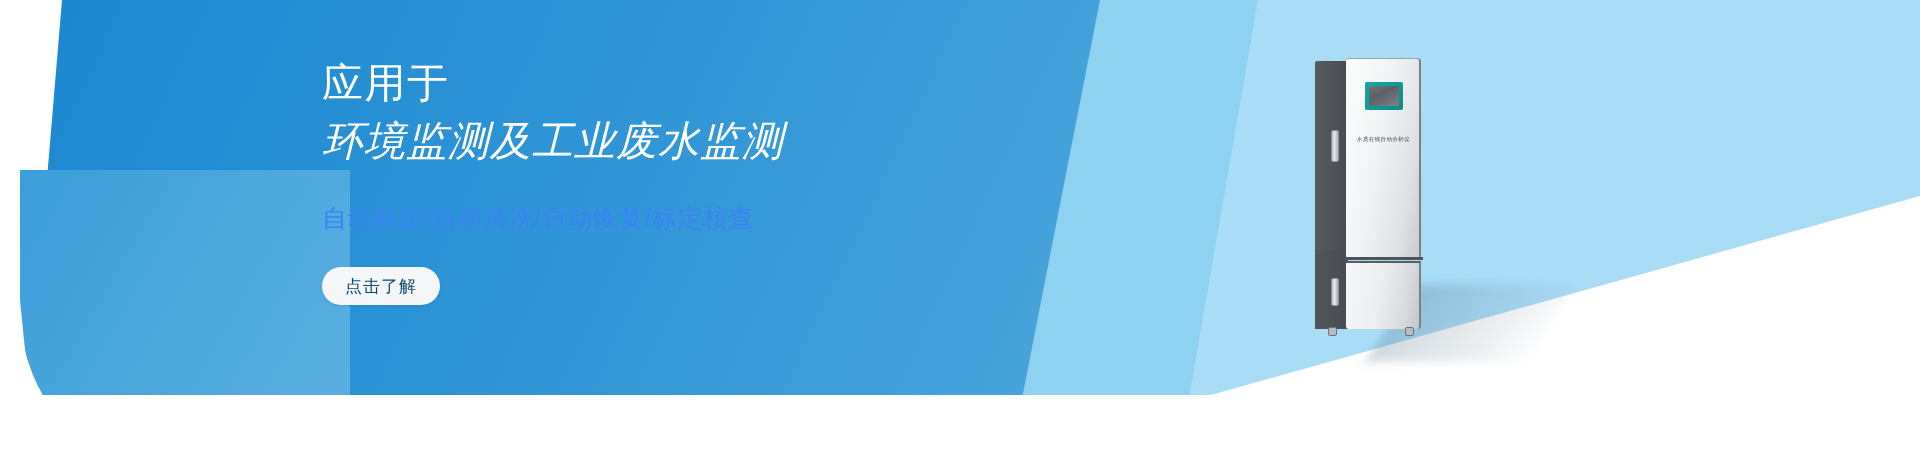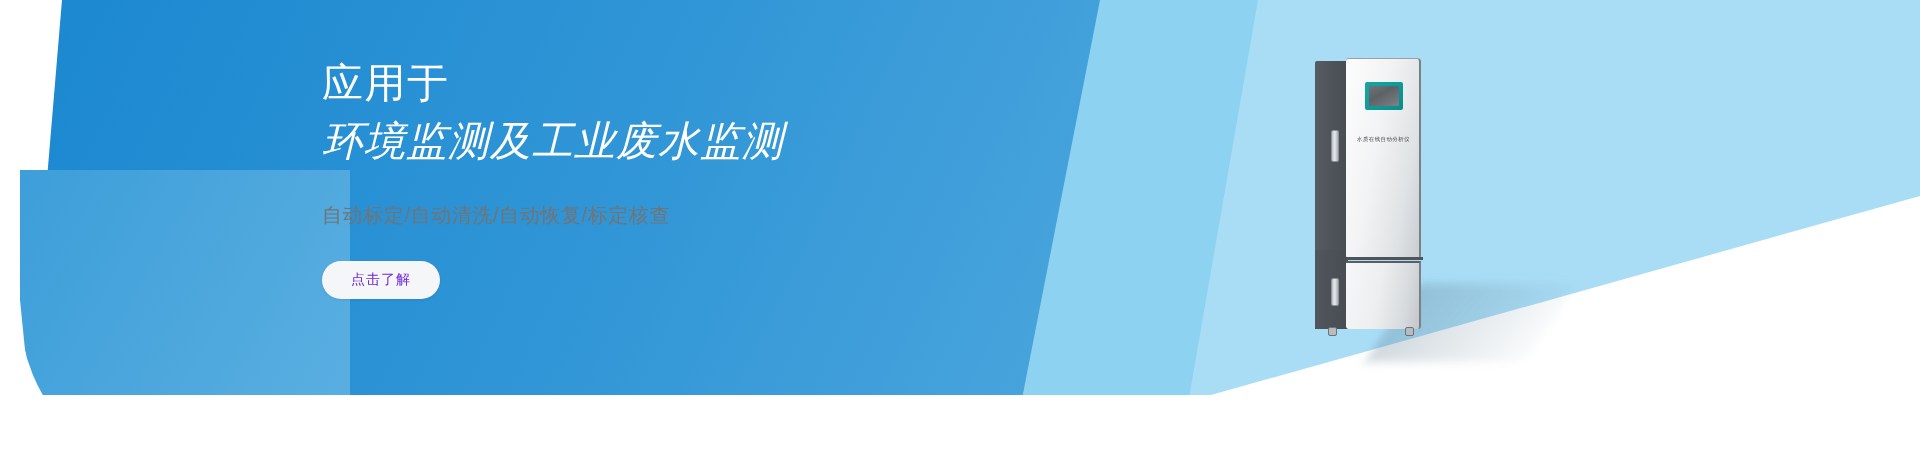--- a/index.html
+++ b/index.html
@@ -83,35 +83,35 @@
     font-size:41px;
     line-height:1.42;
     font-weight:400;
     letter-spacing:1.5px;
     white-space:nowrap;
   }
   .headline .l2 { letter-spacing:1px;font-style:italic; }
 
   .subtitle {
     margin-top:32px;
-    color:#737373;
-    font-size:20px;
+    color:#3b82f6;
+    font-size:25px;
     letter-spacing:0.6px;
     font-weight:400;
   }
 
   .cta-btn {
     display:inline-flex;
     align-items:center;
     justify-content:center;
     margin-top:32px;
     width:118px; height:38px;
     background:#f4f6f7;
-    color:#6d28d9;
-    font-size:14px;
+    color:#0c4a6e;
+    font-size:17px;
     letter-spacing:1px;
     border:none;
     border-radius:19px;
     cursor:pointer;
     font-family:"Liberation Sans","DejaVu Sans",sans-serif;
     box-shadow:0 1px 3px rgba(0,0,0,0.07);
   }
 
   
   .device-wrap {

